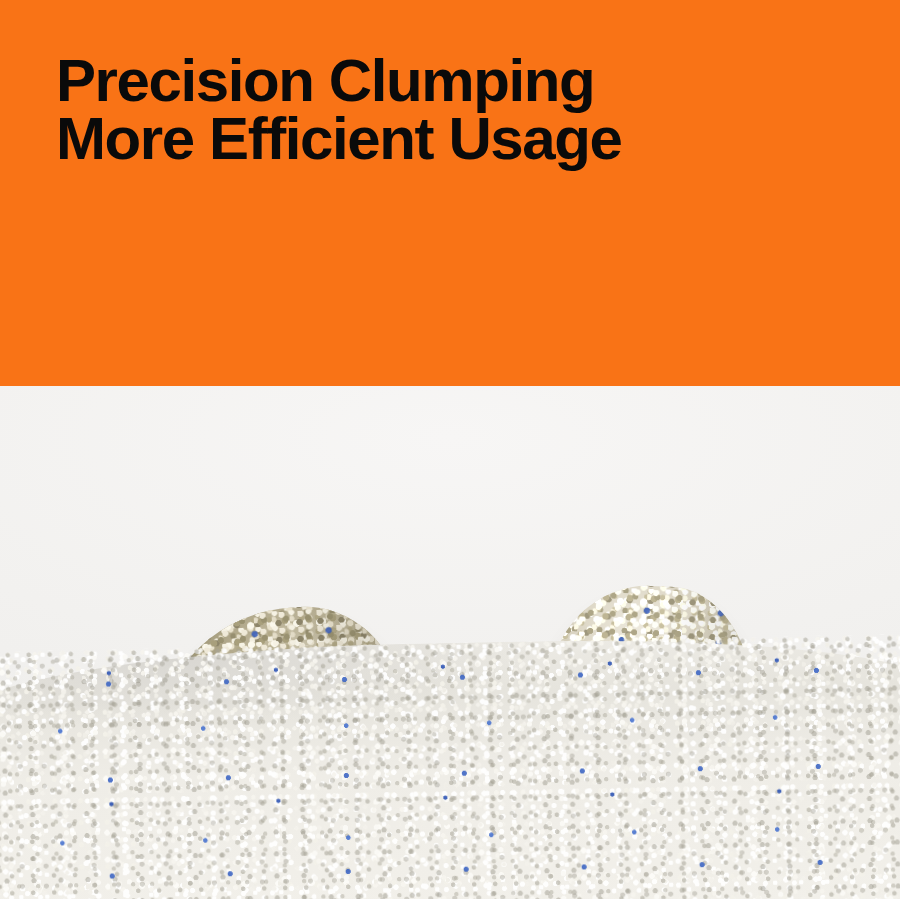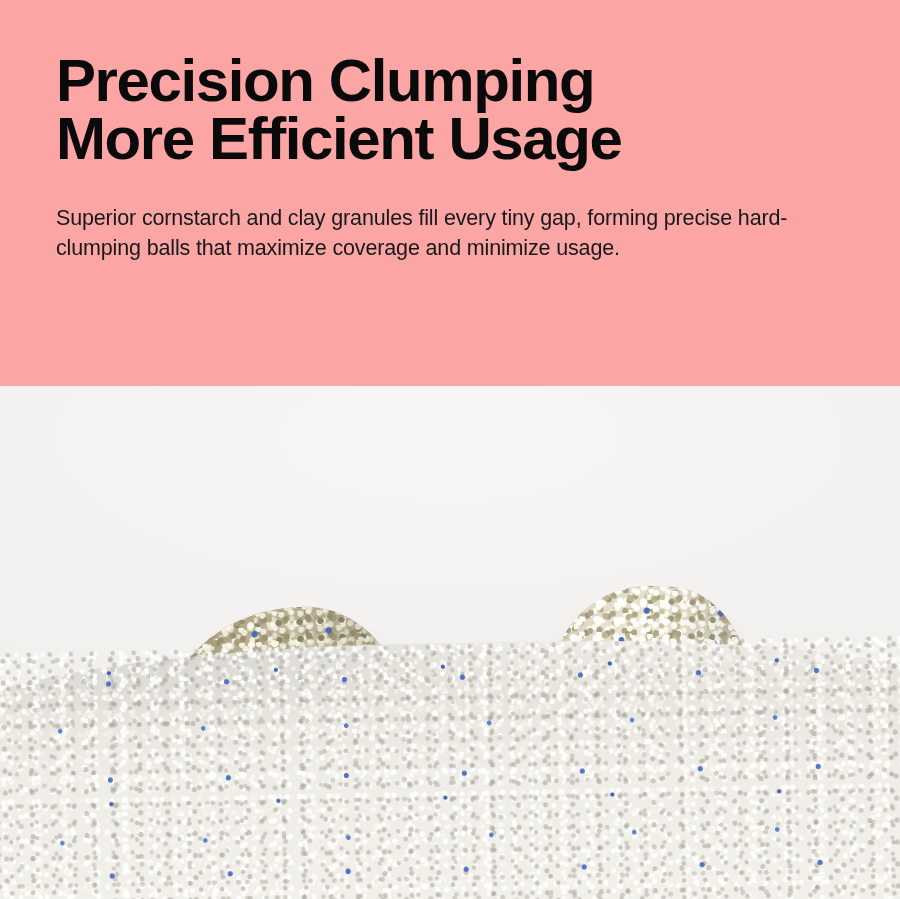--- a/index.html
+++ b/index.html
@@ -21,21 +21,21 @@
     background: #ffffff;
   }
 
   
   .text-section {
     position: absolute;
     left: 0;
     top: 0;
     width: 900px;
     height: 386px;
-    background: #fca5a5;
+    background: #f97316;
     box-sizing: border-box;
     padding: 8px;
   }
 
   .headline {
     position: absolute;
     left: 56px;
     top: 52px;
     margin: 0;
     font-size: 60px;
@@ -252,21 +252,20 @@
 </style>
 </head>
 <body>
 
 <div class="page">
 
   <section class="text-section">
     <h1 class="headline">Precision Clumping
 More Efficient Usage</h1>
 
-    <p class="subcopy">Superior cornstarch and clay granules fill every tiny gap, forming precise hard-clumping balls that maximize coverage and minimize usage.</p>
   </section>
 
   <section class="photo-section">
 
     <div class="photo-backdrop"></div>
 
     <div class="bed-far">
       <div class="grain grain-white"></div>
       <div class="grain grain-blue"></div>
     </div>

